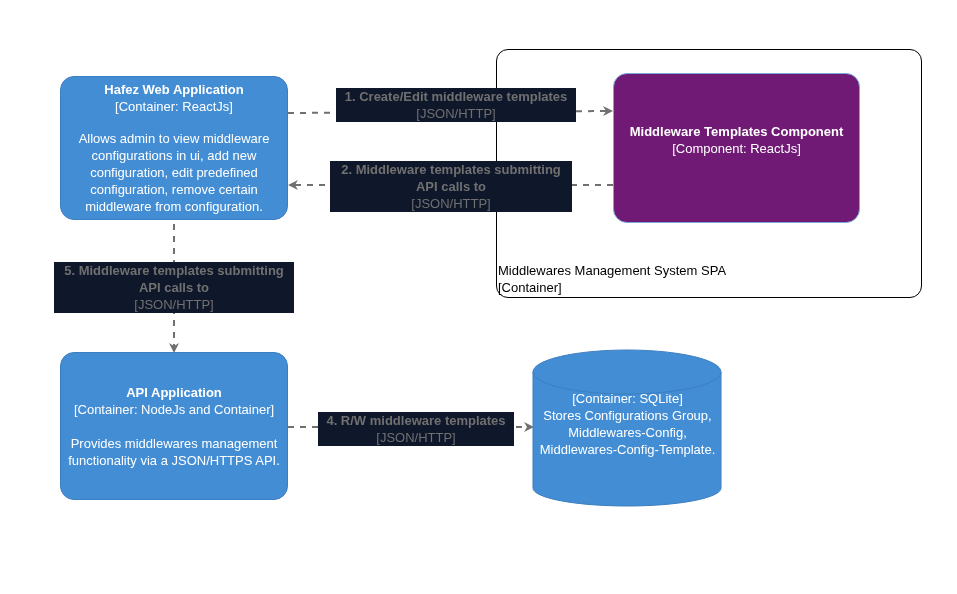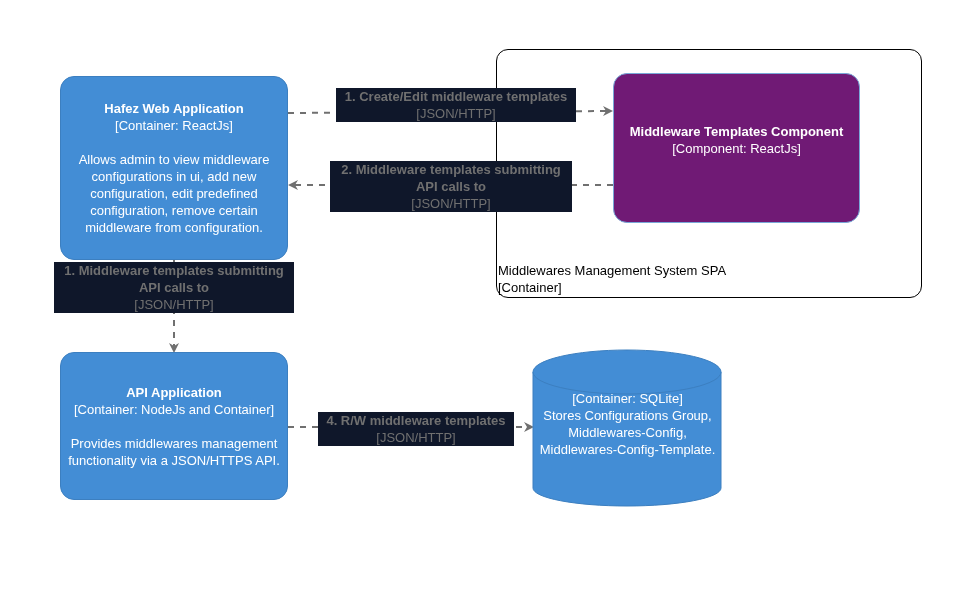--- a/index.html
+++ b/index.html
@@ -46,21 +46,21 @@
     <ellipse cx="627" cy="372" rx="94" ry="22" fill="#438dd5" stroke="#3c7fc0"></ellipse>
   </g>
 </svg>
 
 <div class="boundary"></div>
 <div class="boundary-label">
   <div>Middlewares Management System SPA</div>
   <div>[Container]</div>
 </div>
 
-<div class="box dark" style="left:60px;top:76px;width:228px;height:184px;padding:4px 6px;">
+<div class="box dark" style="left:60px;top:76px;width:228px;height:144px;padding:4px 6px;">
   <div class="title">Hafez Web Application</div>
   <div>[Container: ReactJs]</div>
   <div class="gap"></div>
   <div>Allows admin to view middleware configurations in ui, add new configuration, edit predefined configuration, remove certain middleware from configuration.</div>
 </div>
 
 <div class="box light" style="left:613px;top:73px;width:247px;height:150px;padding:0 10px;">
   <div class="title">Middleware Templates Component</div>
   <div>[Component: ReactJs]</div>
   <div class="gap"></div>
@@ -83,20 +83,20 @@
   <div class="t">1. Create/Edit middleware templates</div>
   <div>[JSON/HTTP]</div>
 </div>
 
 <div class="label" style="left:330px;top:161px;width:242px;white-space:normal;">
   <div class="t">2. Middleware templates submitting API calls to</div>
   <div>[JSON/HTTP]</div>
 </div>
 
 <div class="label" style="left:54px;top:262px;width:240px;white-space:normal;">
-  <div class="t">1. Middleware templates submitting API calls to</div>
+  <div class="t">5. Middleware templates submitting API calls to</div>
   <div>[JSON/HTTP]</div>
 </div>
 
 <div class="label" style="left:318px;top:412px;width:196px;">
   <div class="t">4. R/W middleware templates</div>
   <div>[JSON/HTTP]</div>
 </div>
 
 </body></html>

